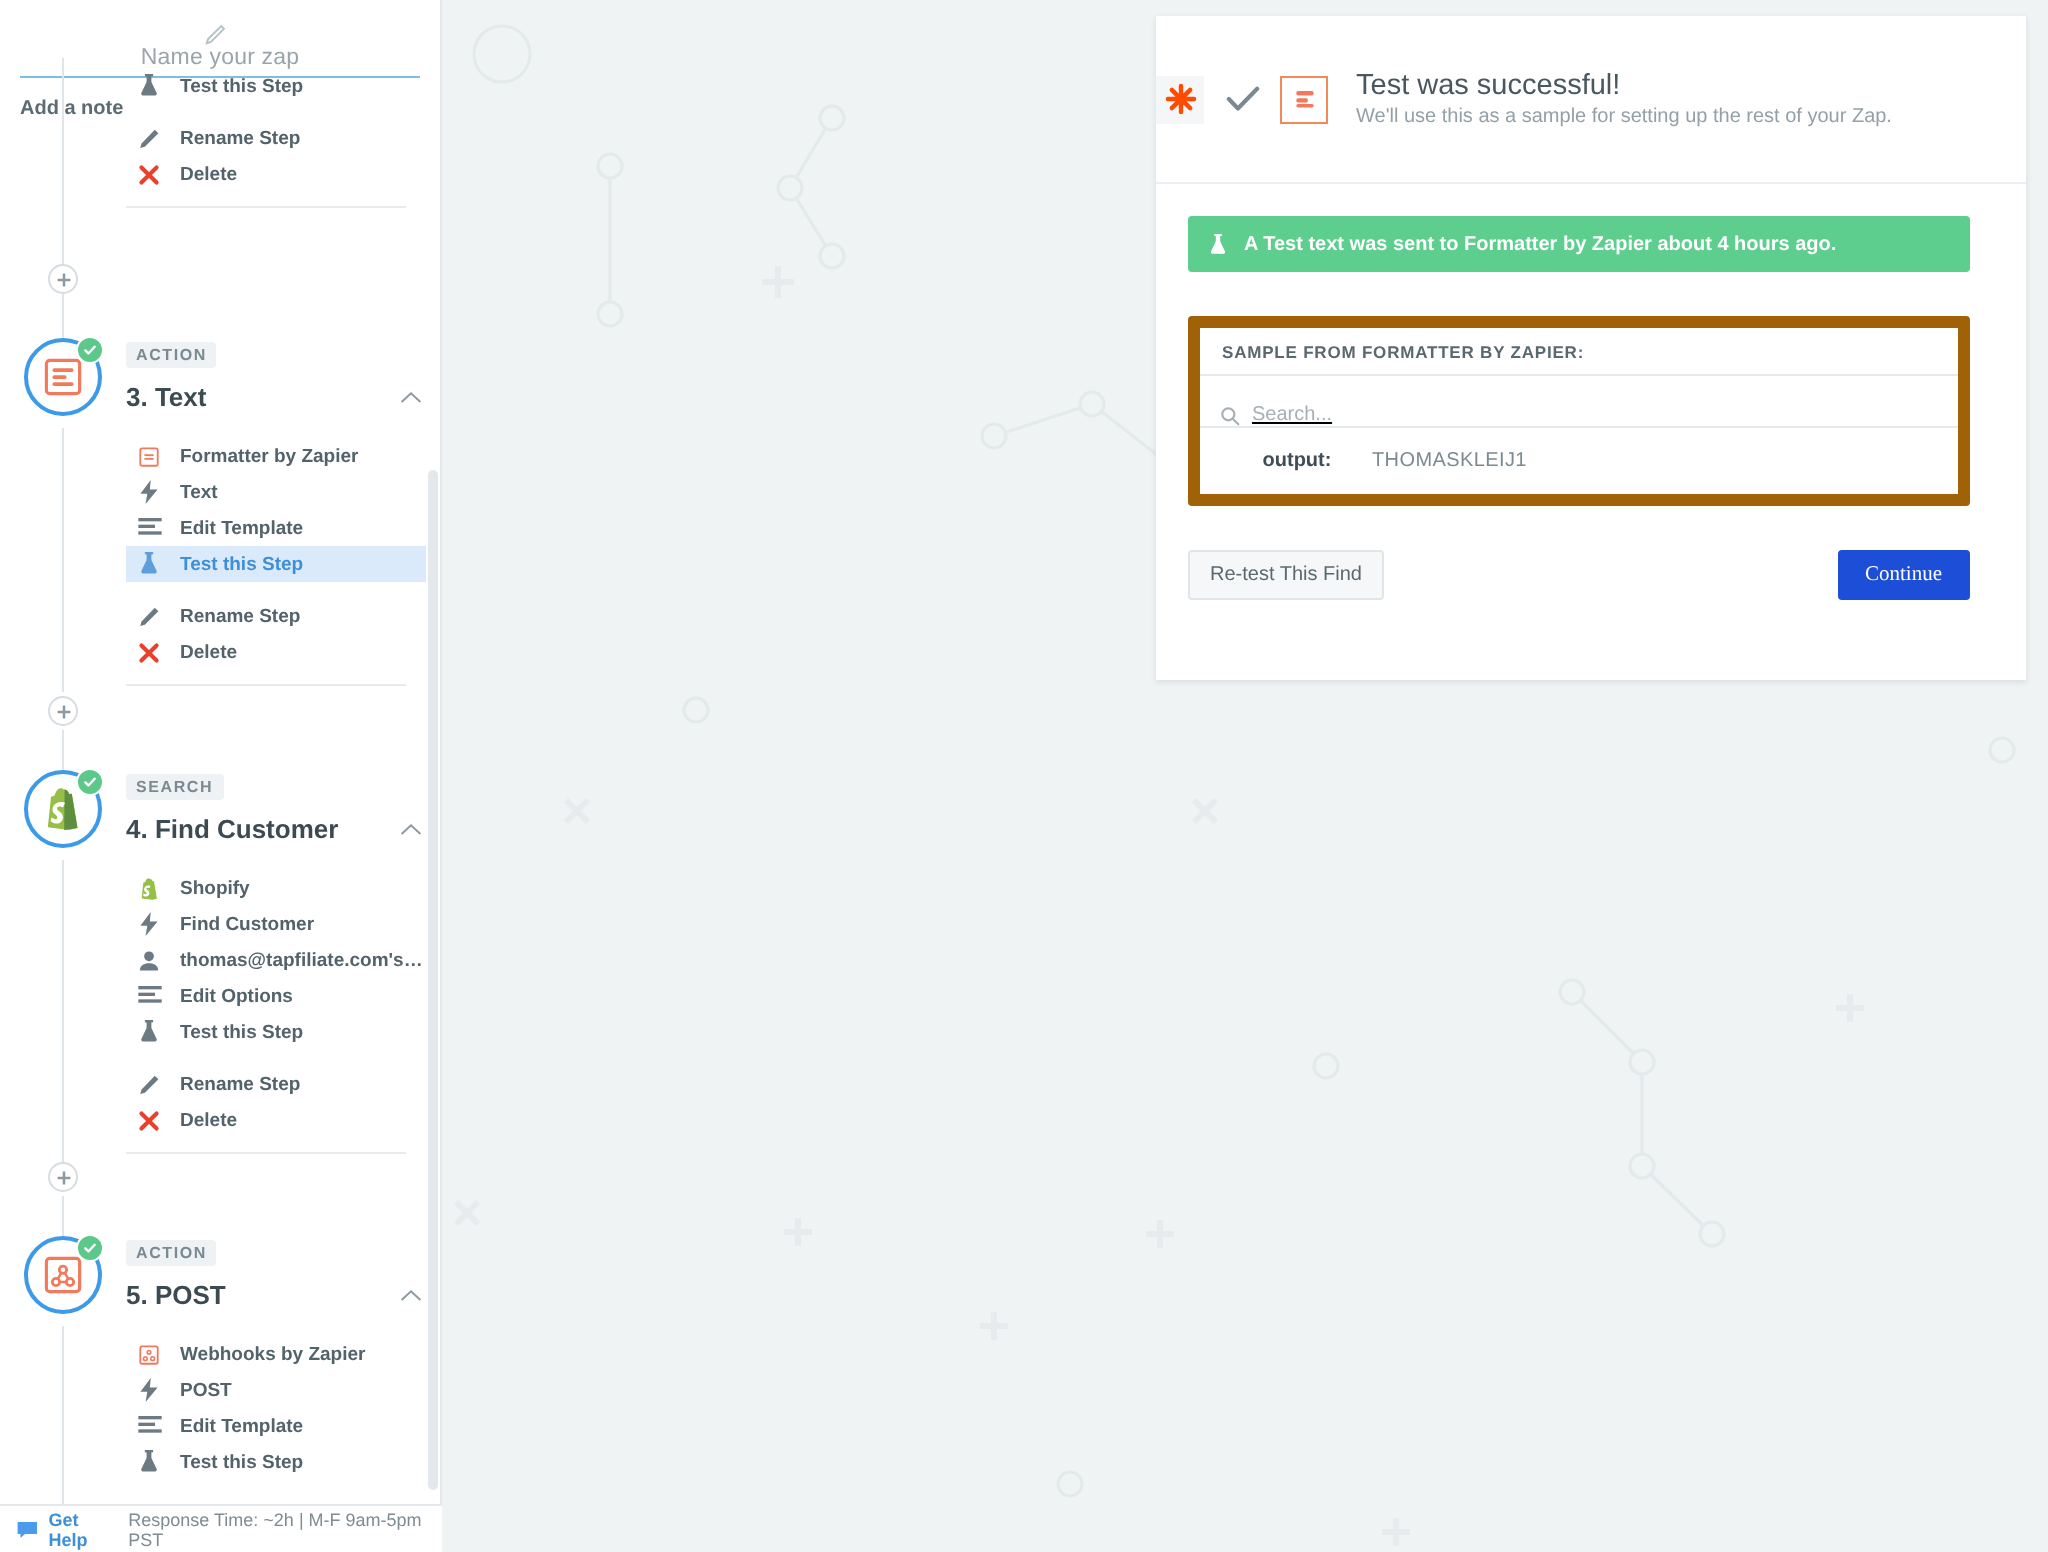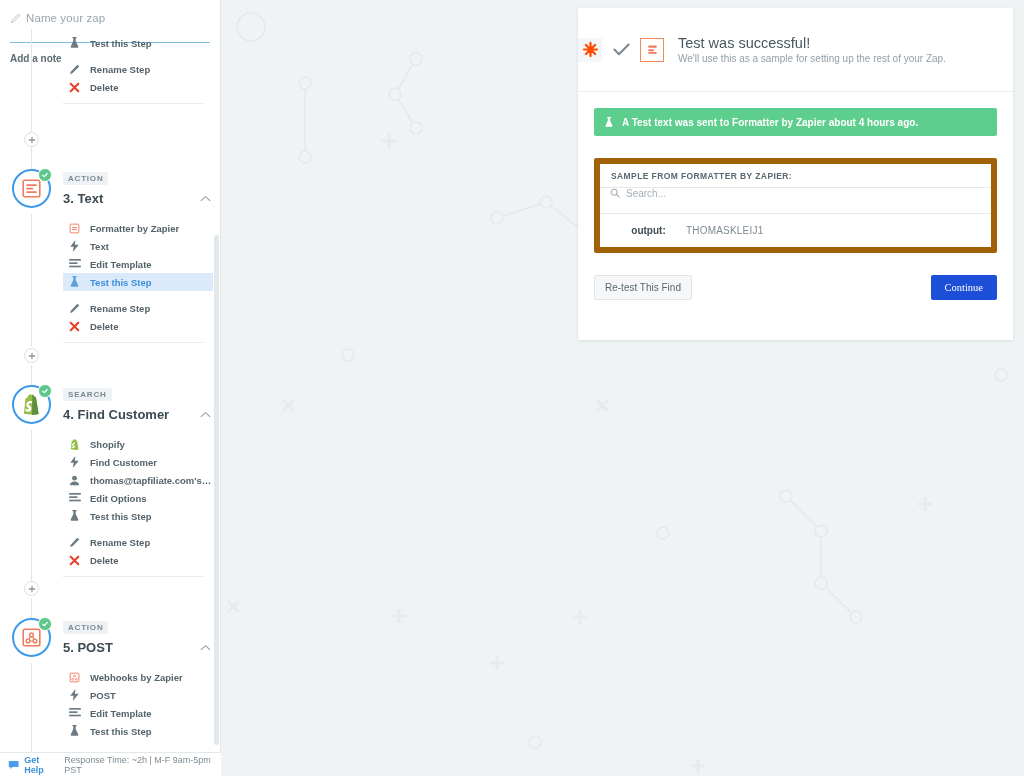--- a/index.html
+++ b/index.html
@@ -25,21 +25,22 @@
     width: 221px; height: 776px;
     background: #ffffff;
     border-right: 1px solid #e4e8ea;
   }
   #zap-name-row {
     padding: 12px 10px 4px 10px;
   }
   .zap-name-input {
     display: flex; align-items: center;
     border-bottom: 1px solid #7dbfe0;
-    padding-bottom: 18px;
+    padding-bottom: 3px;
+    flex-direction: column;
   }
   .pencil-ic { width: 11px; height: 11px; flex: 0 0 auto; margin-right: 5px; }
   .zap-name-text {
     font-size: 11.5px; color: #9aa5ab; letter-spacing: .1px;
   }
   .add-note {
     font-size: 10px; color: #5b6b73; font-weight: bold;
     padding: 6px 0 0 10px;
   }
 
@@ -152,44 +153,45 @@
   .ic-box {
     width: 24px; height: 24px;
     display: flex; align-items: center; justify-content: center;
   }
   .ic-box.grey { background: #f4f6f7; }
   .ic-box.outline { border: 1px solid #f08a5d; background: #fff; }
   .head-text { margin-left: 14px; }
   .head-title { font-size: 14.5px; color: #49585f; margin-bottom: 2px; }
   .head-sub { font-size: 10px; color: #93a0a7; }
 
-  #panel-body { padding: 16px 16px 0 16px; }
+  #panel-body { padding: 16px 28px 0 16px; }
   .alert {
     background: #5ece8f; border-radius: 2px;
     height: 28px; display: flex; align-items: center;
     padding-left: 10px;
   }
   .alert-ic { width: 11px; margin-right: 7px; display:flex; }
   .alert-text { font-size: 10px; color: #fff; font-weight: bold; }
 
   .sample-box {
     margin-top: 22px;
     border: 6px solid #a16207; border-radius: 2px;
   }
   .sample-head {
     height: 24px; display: flex; align-items: center;
     padding-left: 11px; border-bottom: 1px solid #e4e9ec;
   }
   .sample-head-text {
     font-size: 8.5px; font-weight: bold; letter-spacing: .4px; color: #5a6870;
   }
   .sample-search {
-    height: 26px; display: flex; align-items: flex-start;
+    height: 26px; display: flex; align-items: flex-end;
     padding-left: 10px; border-bottom: 1px solid #e4e9ec;
     cursor: text;
+    text-decoration: underline;
   }
   .search-ic { width: 10px; margin-right: 6px; display:flex; }
   .search-ph { font-size: 10px; color: #a6b0b6; }
   .sample-row {
     height: 33px; display: flex; align-items: center; padding-left: 11px; text-align: center;
   }
   .row-key {
     font-size: 10px; font-weight: bold; color: #3f4e56;
     width: 75px;
   }

